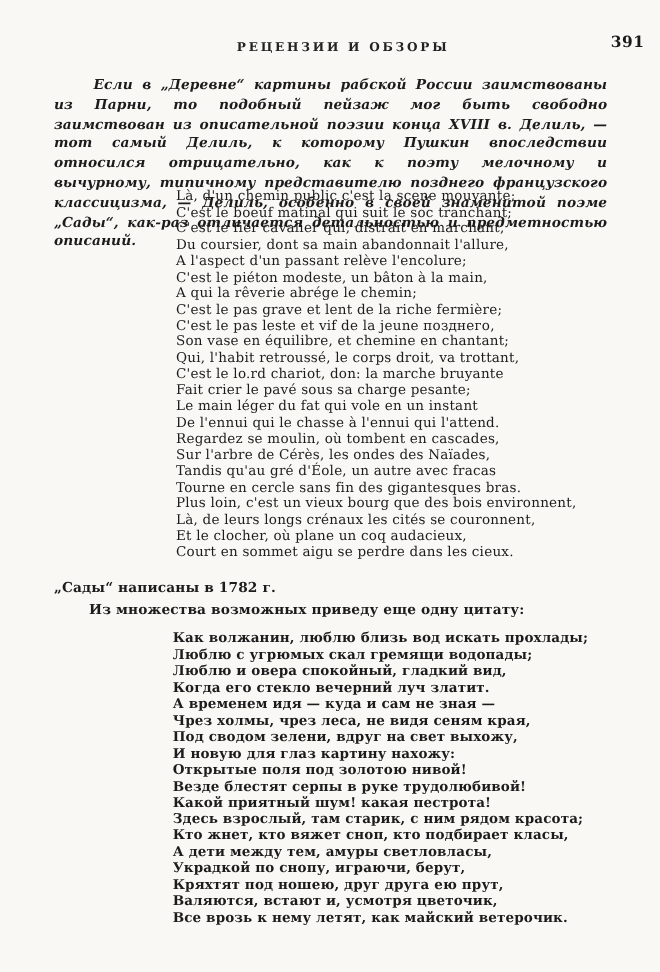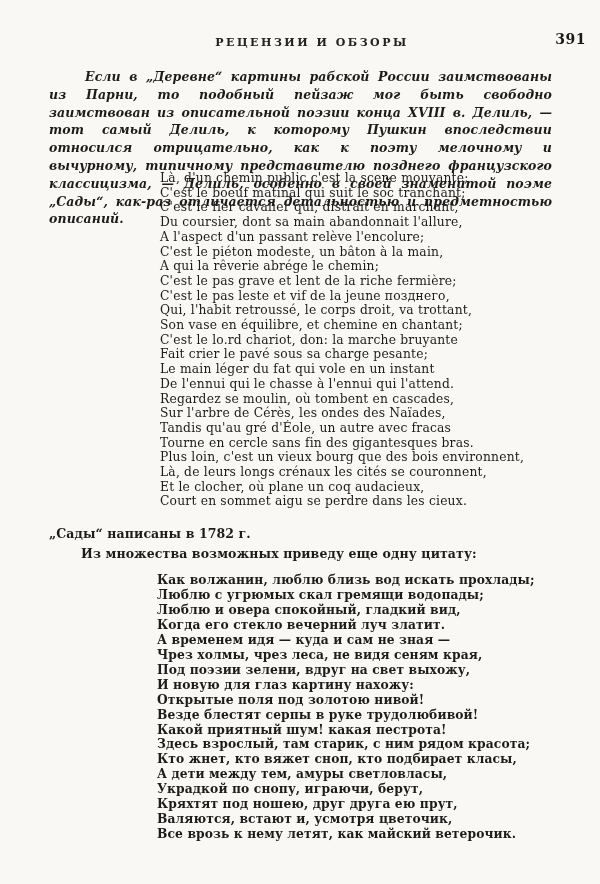--- a/index.html
+++ b/index.html
@@ -106,22 +106,22 @@
   <div class="poem poem-french">
       <div class="poem-line">Là, d'un chemin public c'est la scene mouvante;</div>
       <div class="poem-line">C'est le boeuf matinal qui suit le soc tranchant;</div>
       <div class="poem-line">C'est le fier cavalier qui, distrait en marchant,</div>
       <div class="poem-line">Du coursier, dont sa main abandonnait l'allure,</div>
       <div class="poem-line">A l'aspect d'un passant relève l'encolure;</div>
       <div class="poem-line">C'est le piéton modeste, un bâton à la main,</div>
       <div class="poem-line">A qui la rêverie abrége le chemin;</div>
       <div class="poem-line">C'est le pas grave et lent de la riche fermière;</div>
       <div class="poem-line">C'est le pas leste et vif de la jeune позднего,</div>
+      <div class="poem-line">Son vase en équilibre, et chemine en chantant;</div>
       <div class="poem-line">Qui, l'habit retroussé, le corps droit, va trottant,</div>
-      <div class="poem-line">Son vase en équilibre, et chemine en chantant;</div>
       <div class="poem-line">C'est le lo.rd chariot, don: la marche bruyante</div>
       <div class="poem-line">Fait crier le pavé sous sa charge pesante;</div>
       <div class="poem-line">Le main léger du fat qui vole en un instant</div>
       <div class="poem-line">De l'ennui qui le chasse à l'ennui qui l'attend.</div>
       <div class="poem-line">Regardez se moulin, où tombent en cascades,</div>
       <div class="poem-line">Sur l'arbre de Cérès, les ondes des Naïades,</div>
       <div class="poem-line">Tandis qu'au gré d'Éole, un autre avec fracas</div>
       <div class="poem-line">Tourne en cercle sans fin des gigantesques bras.</div>
       <div class="poem-line">Plus loin, c'est un vieux bourg que des bois environnent,</div>
       <div class="poem-line">Là, de leurs longs crénaux les cités se couronnent,</div>
@@ -133,21 +133,21 @@
 
   <div class="after-line-2">Из множества возможных приведу еще одну цитату:</div>
 
   <div class="poem poem-russian">
       <div class="poem-line">Как волжанин, люблю близь вод искать прохлады;</div>
       <div class="poem-line">Люблю с угрюмых скал гремящи водопады;</div>
       <div class="poem-line">Люблю и овера спокойный, гладкий вид,</div>
       <div class="poem-line">Когда его стекло вечерний луч златит.</div>
       <div class="poem-line">А временем идя — куда и сам не зная —</div>
       <div class="poem-line">Чрез холмы, чрез леса, не видя сеням края,</div>
-      <div class="poem-line">Под поэзии зелени, вдруг на свет выхожу,</div>
+      <div class="poem-line">Под сводом зелени, вдруг на свет выхожу,</div>
       <div class="poem-line">И новую для глаз картину нахожу:</div>
       <div class="poem-line">Открытые поля под золотою нивой!</div>
       <div class="poem-line">Везде блестят серпы в руке трудолюбивой!</div>
       <div class="poem-line">Какой приятный шум! какая пестрота!</div>
       <div class="poem-line">Здесь взрослый, там старик, с ним рядом красота;</div>
       <div class="poem-line">Кто жнет, кто вяжет сноп, кто подбирает класы,</div>
       <div class="poem-line">А дети между тем, амуры светловласы,</div>
       <div class="poem-line">Украдкой по снопу, играючи, берут,</div>
       <div class="poem-line">Кряхтят под ношею, друг друга ею прут,</div>
       <div class="poem-line">Валяются, встают и, усмотря цветочик,</div>

